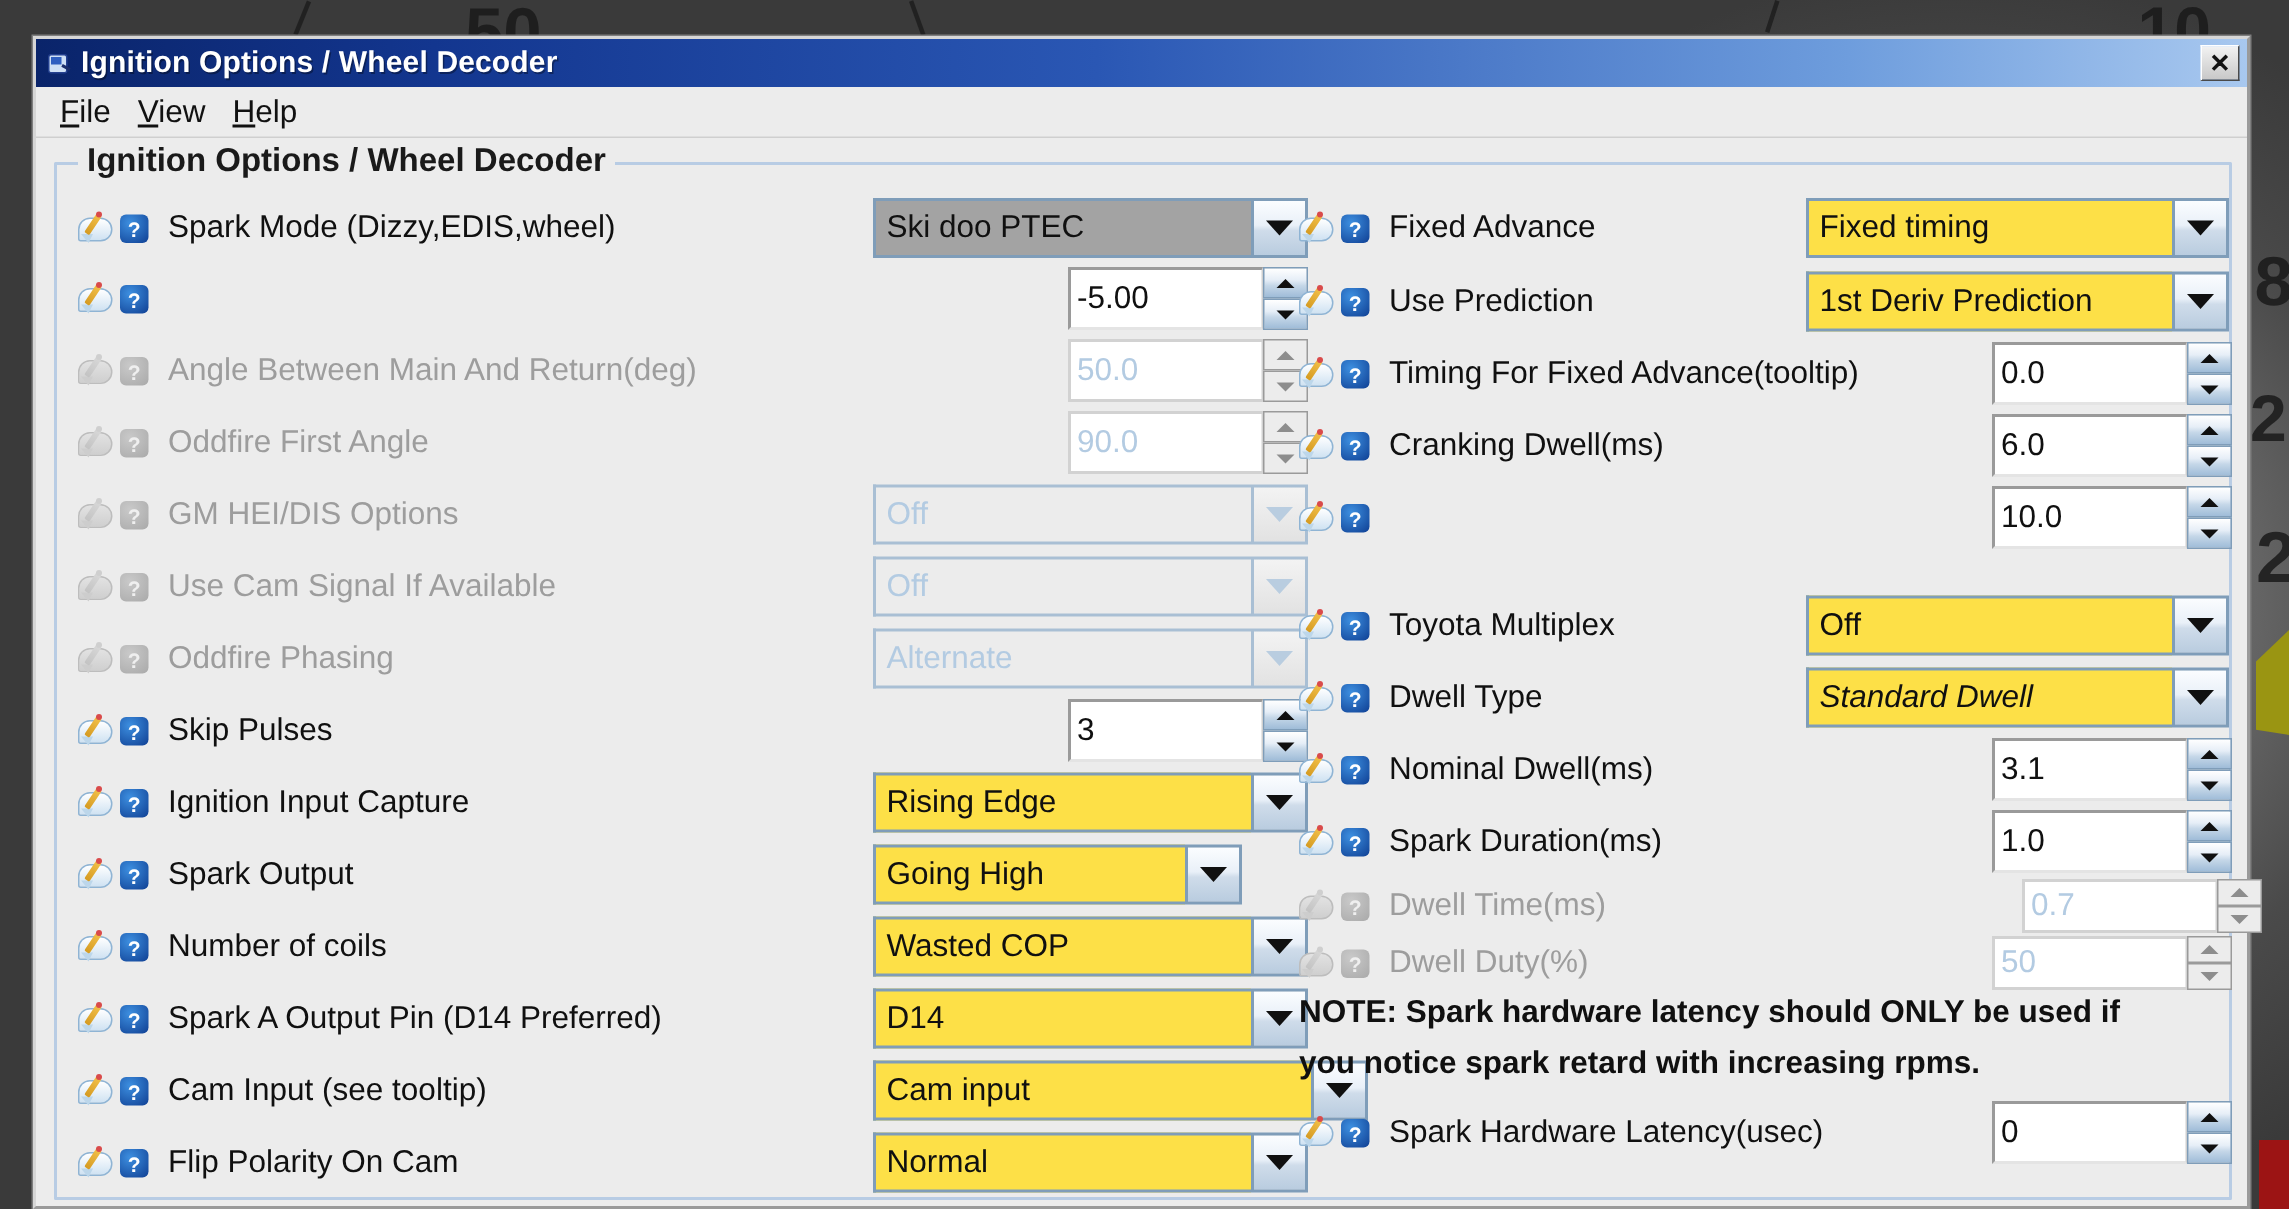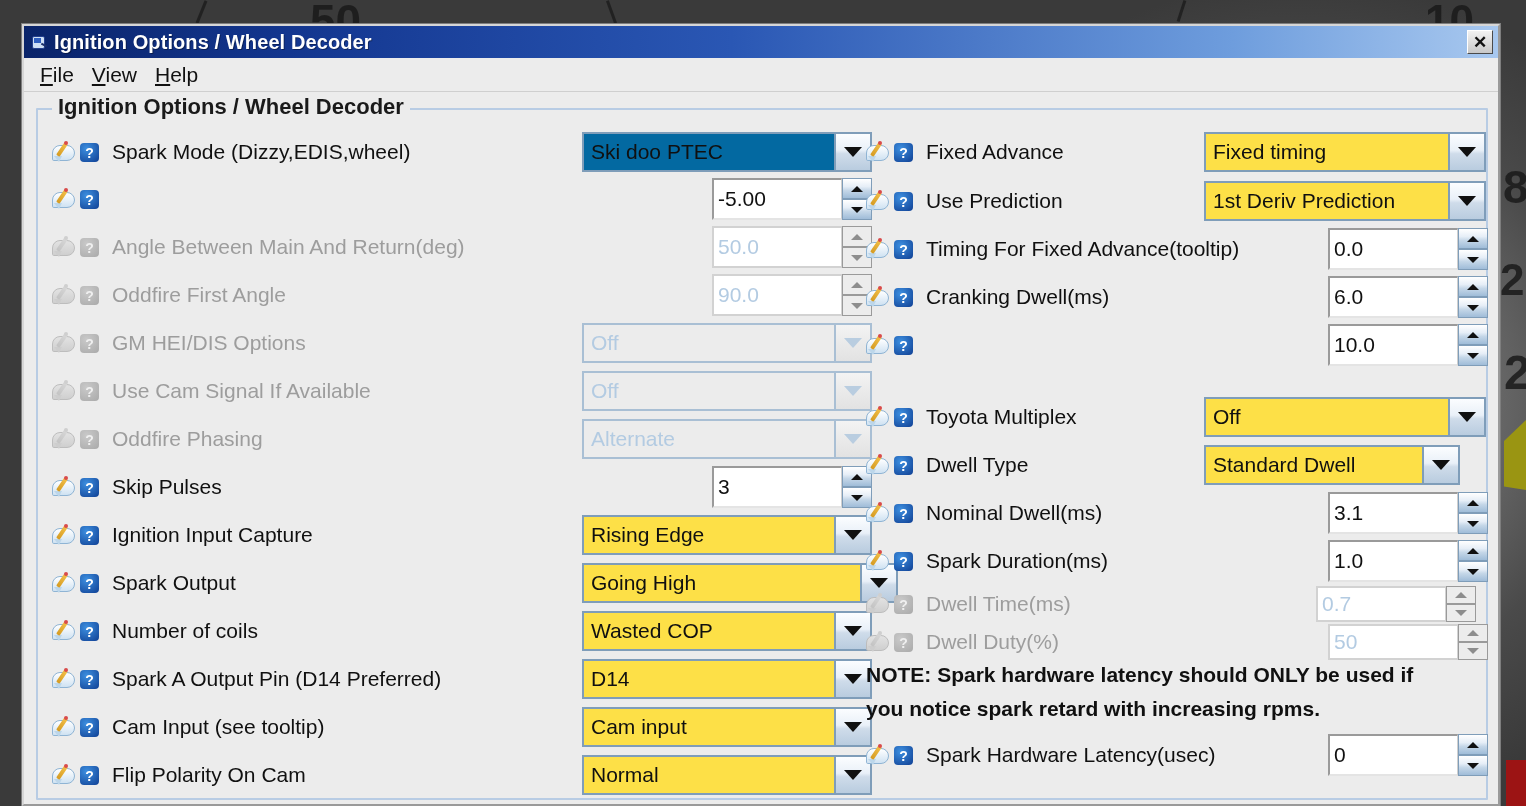--- a/index.html
+++ b/index.html
@@ -225,21 +225,21 @@
     display:flex;align-items:center;justify-content:center;
     box-sizing:border-box;
     cursor:pointer;
   }
   .cb-arrow i {
     display:block;width:0;height:0;
     border-left:9px solid transparent;
     border-right:9px solid transparent;
     border-top:10px solid #101010;
   }
-  .combo.selected .cb-field { background:#0369a1;text-align:center; }
+  .combo.selected .cb-field { background:#a3a3a3;text-align:center; }
   .combo.dis .cb-field { background:#ececec; border-color:#a9bfd4; color:#b3cbe2; }
   .combo.dis .cb-arrow { background: linear-gradient(#f3f3f3,#e2e2e2); border-color:#a9bfd4; }
   .combo.dis .cb-arrow i { border-top-color:#b9cde0; }
 
   
   .spin {
     display:flex; align-items:stretch;
     height: 42px;
     box-sizing:border-box;
   }
@@ -553,21 +553,21 @@
               <span class="bub"></span>
               <span class="bub-tail"></span>
               <span class="pencil"></span>
               <span class="pencil-tip"></span>
             </span>
             <span class="icon-help">
               <span class="qbox">?</span>
             </span>
             <span class="label-text">Spark Output</span>
           </div>
-          <div class="ctl" style="left: 530px; width: 316px;">
+          <div class="ctl" style="left: 530px; width: 246px;">
             <div class="combo">
               <div class="cb-field">Going High</div>
               <div class="cb-arrow">
                 <i></i>
               </div>
             </div>
           </div>
         </div>
         <div class="row" style="position: absolute; left: 0px; top: 479px; width: 810px;">
           <div class="lbl-wrap">
@@ -619,21 +619,21 @@
               <span class="bub"></span>
               <span class="bub-tail"></span>
               <span class="pencil"></span>
               <span class="pencil-tip"></span>
             </span>
             <span class="icon-help">
               <span class="qbox">?</span>
             </span>
             <span class="label-text">Cam Input (see tooltip)</span>
           </div>
-          <div class="ctl" style="left: 530px; width: 290px;">
+          <div class="ctl" style="left: 530px; width: 330px;">
             <div class="combo">
               <div class="cb-field">Cam input</div>
               <div class="cb-arrow">
                 <i></i>
               </div>
             </div>
           </div>
         </div>
         <div class="row" style="position: absolute; left: 0px; top: 623px; width: 810px;">
           <div class="lbl-wrap">
@@ -811,21 +811,21 @@
               <span class="bub"></span>
               <span class="bub-tail"></span>
               <span class="pencil"></span>
               <span class="pencil-tip"></span>
             </span>
             <span class="icon-help">
               <span class="qbox">?</span>
             </span>
             <span class="label-text">Dwell Type</span>
           </div>
-          <div class="ctl" style="left: 338px; width: 256px;">
+          <div class="ctl" style="left: 338px; width: 282px; font-style: italic;">
             <div class="combo">
               <div class="cb-field">Standard Dwell</div>
               <div class="cb-arrow">
                 <i></i>
               </div>
             </div>
           </div>
         </div>
         <div class="row" style="position: absolute; left: 0px; top: 361px; width: 630px;">
           <div class="lbl-wrap">
@@ -887,21 +887,21 @@
               <span class="bub"></span>
               <span class="bub-tail"></span>
               <span class="pencil"></span>
               <span class="pencil-tip"></span>
             </span>
             <span class="icon-help">
               <span class="qbox">?</span>
             </span>
             <span class="label-text">Dwell Time(ms)</span>
           </div>
-          <div class="ctl" style="left: 450px; width: 160px;">
+          <div class="ctl" style="left: 482px; width: 160px;">
             <div class="spin dis" style="height: 36px;">
               <div class="sp-field">0.7</div>
               <div class="sp-btns">
                 <div class="sp-b up">
                   <i></i>
                 </div>
                 <div class="sp-b dn">
                   <i></i>
                 </div>
               </div>

